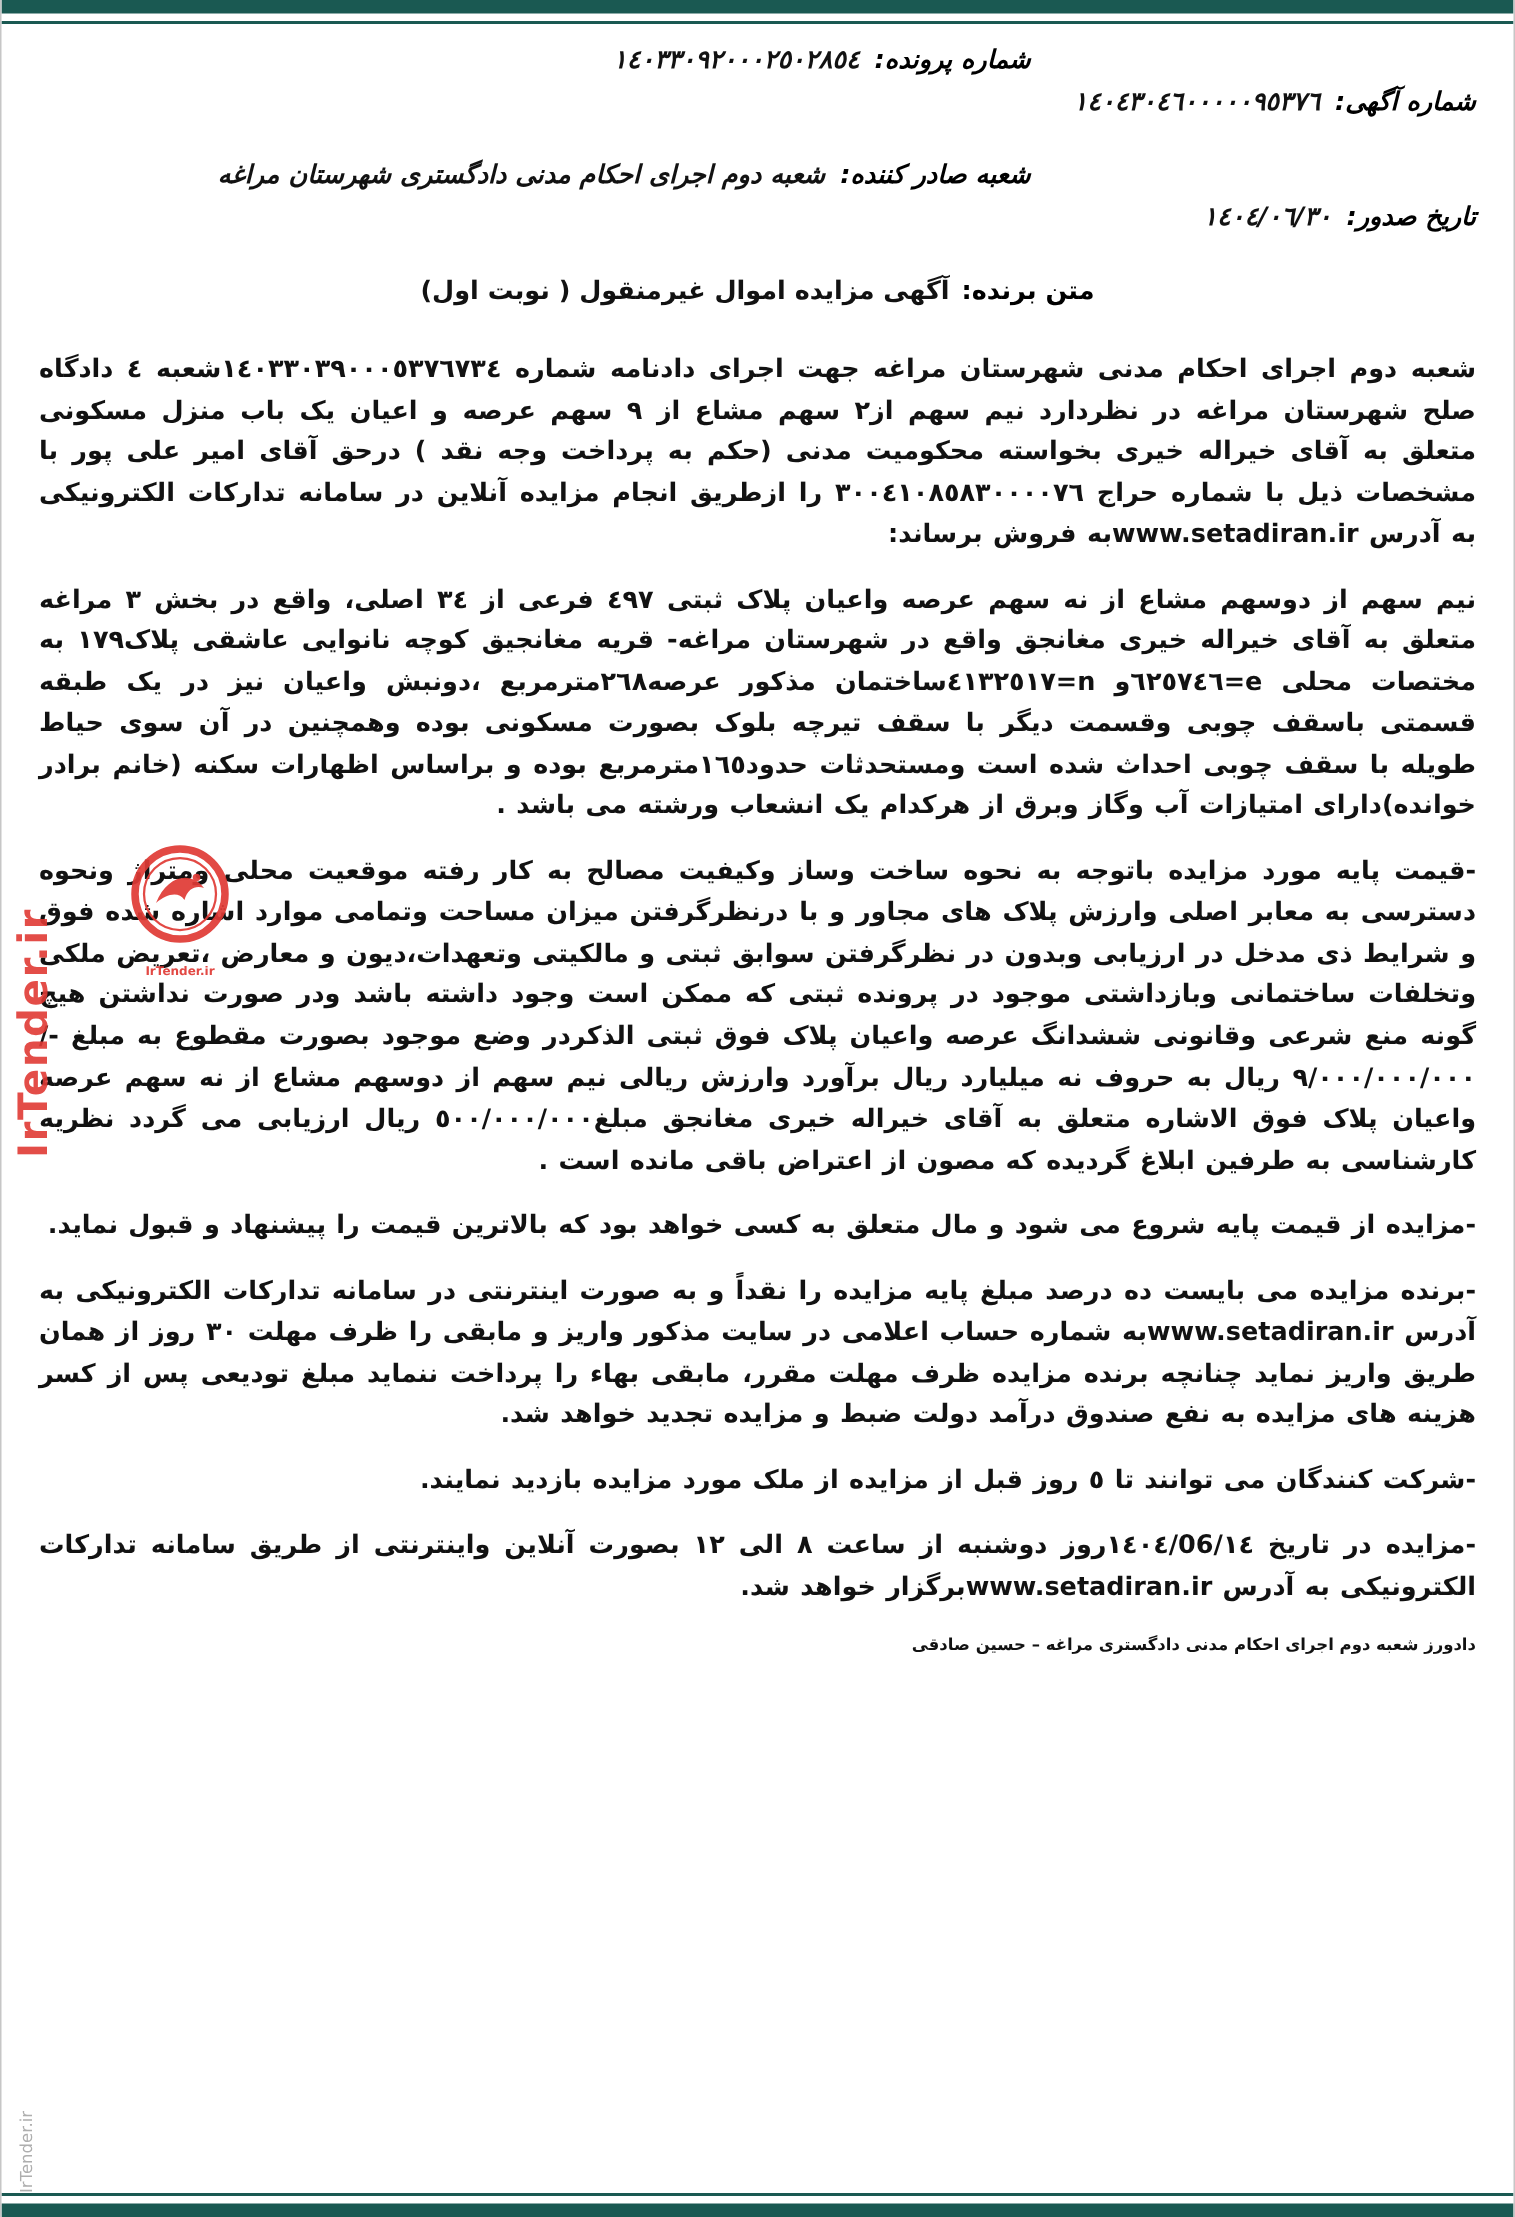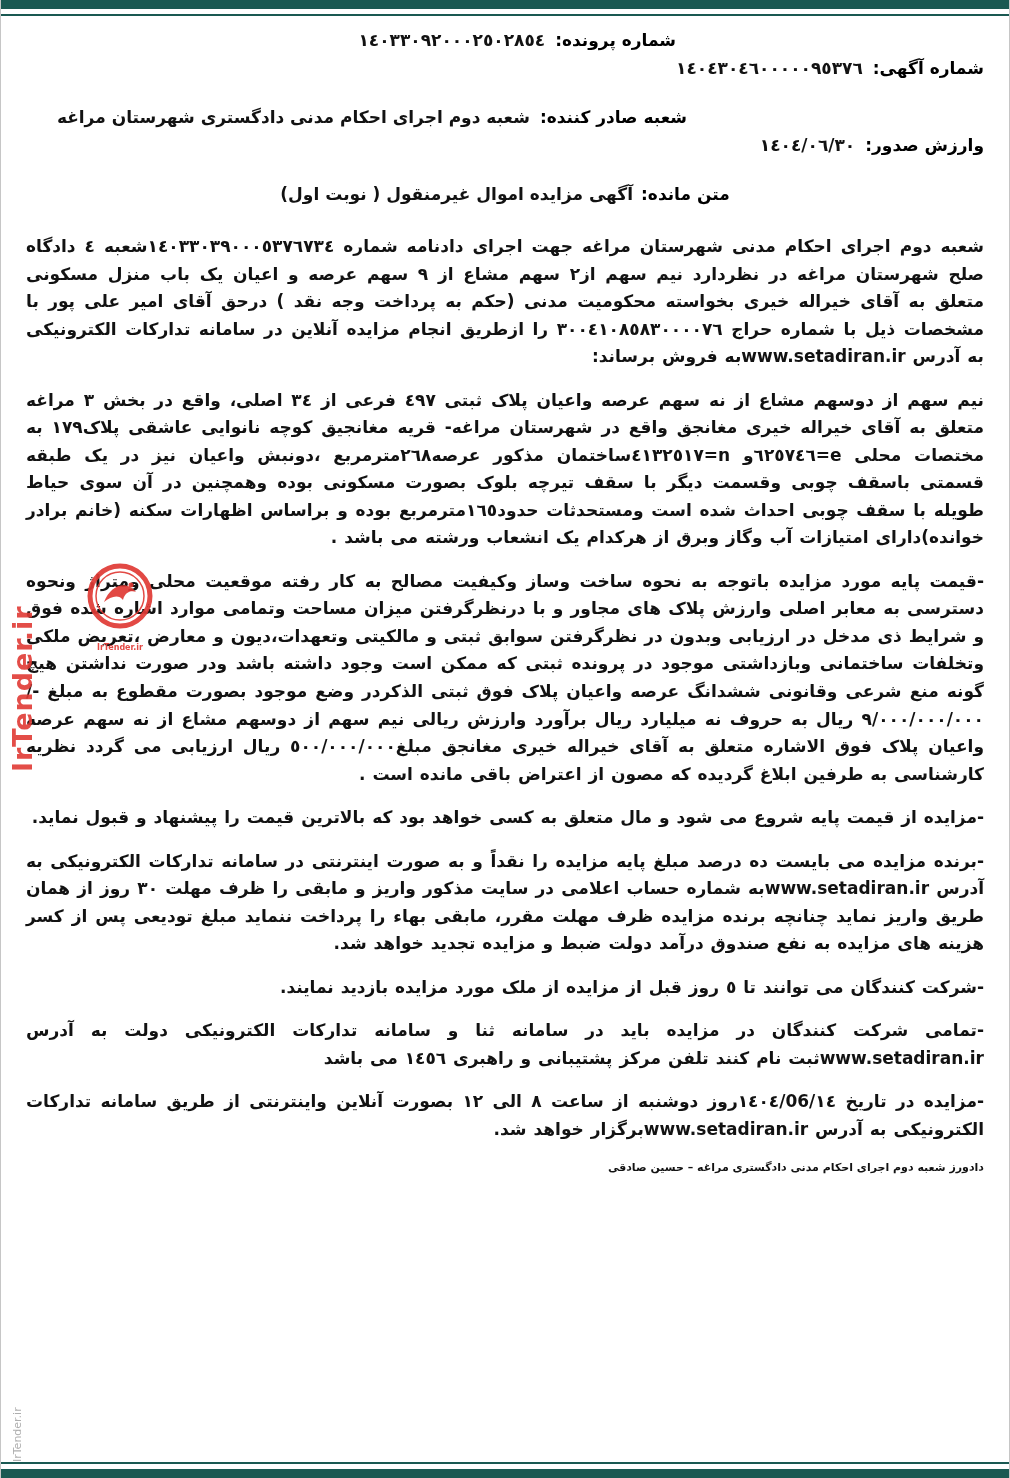--- a/index.html
+++ b/index.html
@@ -15,21 +15,21 @@
   .rule.top-thick { top:0; height:9px; }
   .rule.top-thin { top:14px; height:2px; }
   .rule.bottom-thin { bottom:14px; height:2px; }
   .rule.bottom-thick { bottom:0; height:9px; }
 
   .content {
     position:absolute; top:30px; right:25px; left:25px;
     direction:rtl; text-align:right;
   }
   .meta-row { display:flex; direction:rtl; font-size:17px; margin-bottom:29px; }
-  .meta-cell { text-align:right; white-space:nowrap; overflow:visible; }
+  .meta-cell { text-align:right; white-space:nowrap; overflow:visible;font-style:italic; }
   .meta-cell.first { flex:0 0 31%;margin-top:28px; }
   .meta-cell.second { flex:1 1 auto; }
   .lbl { margin-left:10px; color:#000; }
   .val { color:#121212; }
 
   .center-row { text-align:center; font-size:17px; margin-bottom:29px; }
   .center-row .lbl { margin-left:8px; }
 
   .para {
     font-size:17px; line-height:1.62; margin-bottom:16px;
@@ -72,39 +72,38 @@
       <div class="meta-cell first">
         <span class="lbl">شماره آگهی:</span><span class="val">١٤٠٤٣٠٤٦٠٠٠٠٠٩٥٣٧٦</span>
       </div>
       <div class="meta-cell second">
         <span class="lbl">شماره پرونده:</span><span class="val">١٤٠٣٣٠٩٢٠٠٠٢٥٠٢٨٥٤</span>
       </div>
     </div>
 
     <div class="meta-row">
       <div class="meta-cell first">
-        <span class="lbl">وارزش صدور:</span><span class="val">١٤٠٤/٠٦/٣٠</span>
+        <span class="lbl">تاریخ صدور:</span><span class="val">١٤٠٤/٠٦/٣٠</span>
       </div>
       <div class="meta-cell second">
         <span class="lbl">شعبه صادر کننده:</span><span class="val">شعبه دوم اجرای احکام مدنی دادگستری شهرستان مراغه</span>
       </div>
     </div>
 
 
     <div class="center-row">
-      <span class="lbl">متن مانده:</span><span class="val">آگهی مزایده اموال غیرمنقول ( نوبت اول)</span>
+      <span class="lbl">متن برنده:</span><span class="val">آگهی مزایده اموال غیرمنقول ( نوبت اول)</span>
     </div>
 
     <p class="para">شعبه دوم اجرای احکام مدنی شهرستان مراغه جهت اجرای دادنامه شماره ١٤٠٣٣٠٣٩٠٠٠٥٣٧٦٧٣٤شعبه ٤ دادگاه صلح شهرستان مراغه در نظردارد نیم سهم از٢ سهم مشاع از ٩ سهم عرصه و  اعیان یک باب منزل مسکونی متعلق به آقای خیراله خیری بخواسته محکومیت مدنی (حکم به پرداخت وجه نقد ) درحق آقای امیر علی پور با مشخصات ذیل با شماره حراج ٣٠٠٤١٠٨٥٨٣٠٠٠٠٧٦ را ازطریق انجام مزایده آنلاین در سامانه تدارکات الکترونیکی به آدرس  www.setadiran.irبه فروش برساند:</p>
     <p class="para">نیم سهم از دوسهم مشاع از نه سهم عرصه واعیان پلاک ثبتی ٤٩٧ فرعی از ٣٤ اصلی، واقع در بخش ٣ مراغه متعلق به آقای خیراله خیری مغانجق واقع در شهرستان مراغه- قریه مغانجیق کوچه نانوایی عاشقی پلاک١٧٩ به مختصات محلی e=٦٢٥٧٤٦و n=٤١٣٢٥١٧ساختمان مذکور عرصه٢٦٨مترمربع ،دونبش واعیان نیز در یک طبقه قسمتی باسقف چوبی وقسمت دیگر با سقف تیرچه بلوک بصورت مسکونی بوده وهمچنین در آن سوی حیاط طویله با سقف چوبی احداث شده است ومستحدثات حدود١٦٥مترمربع بوده و براساس اظهارات سکنه (خانم برادر خوانده)دارای امتیازات آب وگاز وبرق از هرکدام یک انشعاب ورشته می باشد .</p>
     <p class="para">-قیمت پایه مورد مزایده باتوجه به نحوه ساخت وساز وکیفیت مصالح به کار رفته موقعیت محلی ومتراژ ونحوه دسترسی به معابر اصلی وارزش پلاک های مجاور و با درنظرگرفتن میزان مساحت وتمامی موارد اشاره شده فوق و شرایط ذی مدخل در ارزیابی وبدون در نظرگرفتن سوابق ثبتی و مالکیتی وتعهدات،دیون و  معارض ،تعریض ملکی وتخلفات ساختمانی وبازداشتی موجود در پرونده ثبتی که ممکن است وجود داشته باشد ودر صورت نداشتن هیچ گونه منع شرعی وقانونی ششدانگ عرصه واعیان پلاک فوق ثبتی الذکردر وضع موجود بصورت مقطوع به مبلغ  -/٩/٠٠٠/٠٠٠/٠٠٠ ریال به حروف نه میلیارد ریال برآورد وارزش ریالی نیم سهم از دوسهم مشاع از نه سهم عرصه واعیان پلاک فوق الاشاره متعلق به آقای خیراله خیری مغانجق مبلغ٥٠٠/٠٠٠/٠٠٠ ریال ارزیابی می گردد نظریه کارشناسی به طرفین ابلاغ گردیده که مصون از اعتراض باقی مانده است .</p>
     <p class="para">-مزایده از قیمت پایه شروع می شود و مال متعلق به کسی خواهد بود که بالاترین قیمت را پیشنهاد و قبول نماید.</p>
     <p class="para">-برنده مزایده می بایست ده درصد مبلغ پایه مزایده را نقداً و به صورت اینترنتی در سامانه تدارکات الکترونیکی به آدرس www.setadiran.irبه شماره حساب اعلامی در سایت مذکور واریز و مابقی را ظرف مهلت ٣٠ روز از همان طریق واریز نماید چنانچه برنده مزایده ظرف مهلت مقرر، مابقی بهاء را پرداخت ننماید مبلغ تودیعی پس از کسر هزینه های مزایده به نفع صندوق درآمد دولت ضبط و مزایده تجدید خواهد شد.</p>
     <p class="para">-شرکت کنندگان می توانند تا ٥ روز قبل از مزایده از ملک مورد مزایده بازدید نمایند.</p>
-    <p class="para">-تمامی شرکت کنندگان در مزایده باید در سامانه ثنا و سامانه تدارکات الکترونیکی دولت به آدرس  www.setadiran.irثبت نام کنند تلفن مرکز پشتیبانی و راهبری ١٤٥٦ می باشد</p>
     <p class="para">-مزایده در تاریخ ١٤٠٤/06/١٤روز دوشنبه از ساعت ٨ الی ١٢ بصورت آنلاین واینترنتی از طریق سامانه تدارکات الکترونیکی به آدرس  www.setadiran.irبرگزار خواهد شد.</p>
 
     <p class="signature">دادورز شعبه دوم اجرای احکام مدنی دادگستری مراغه – حسین صادقی</p>
 
   </div>
 
   <div class="wm-vertical">IrTender.ir</div>
 
   <div class="wm-emblem">
     <svg width="78" height="78" viewBox="0 0 78 78">

